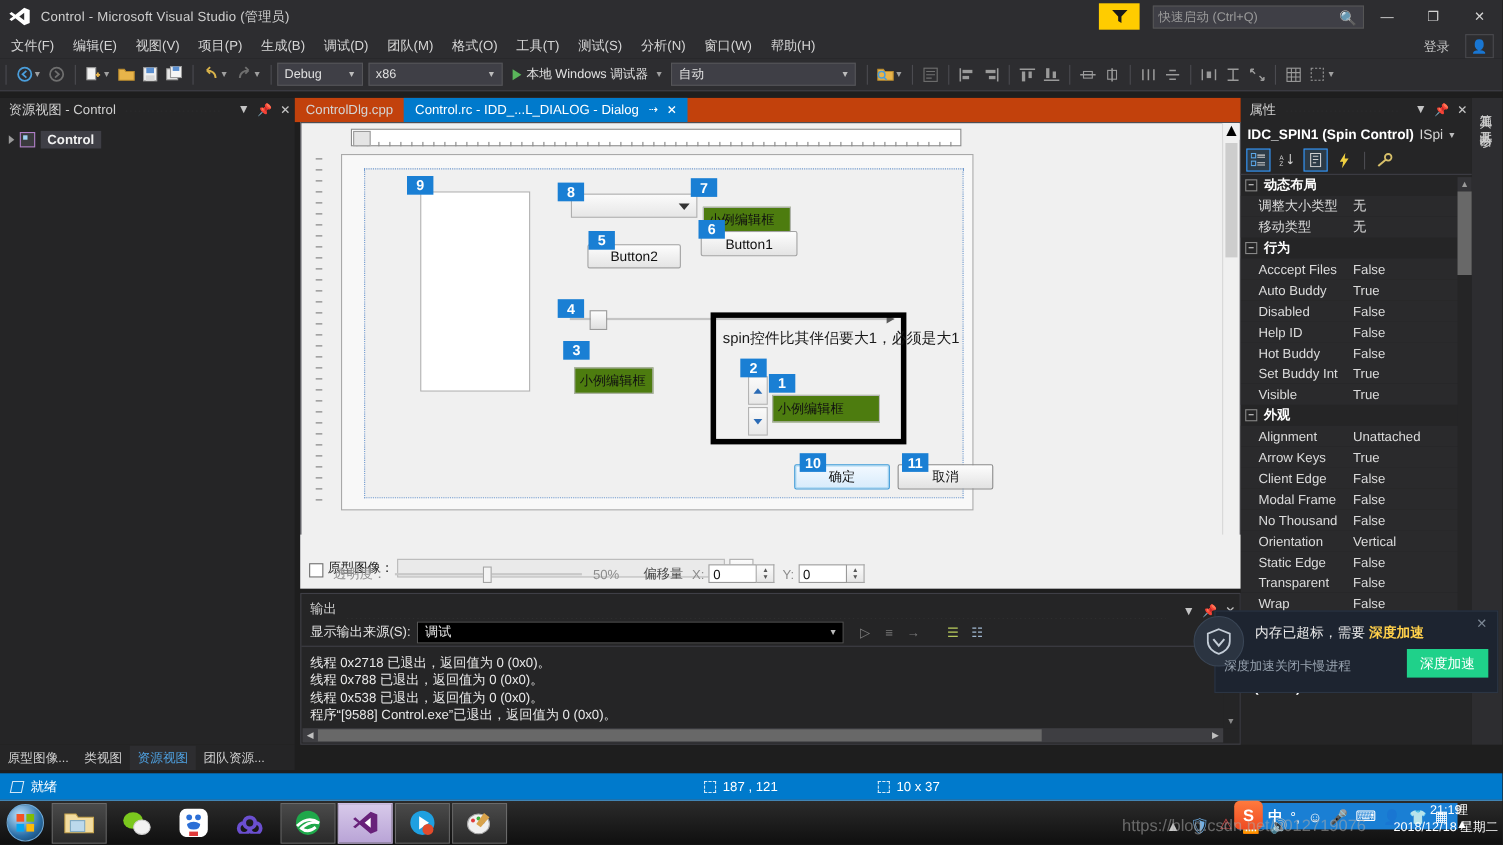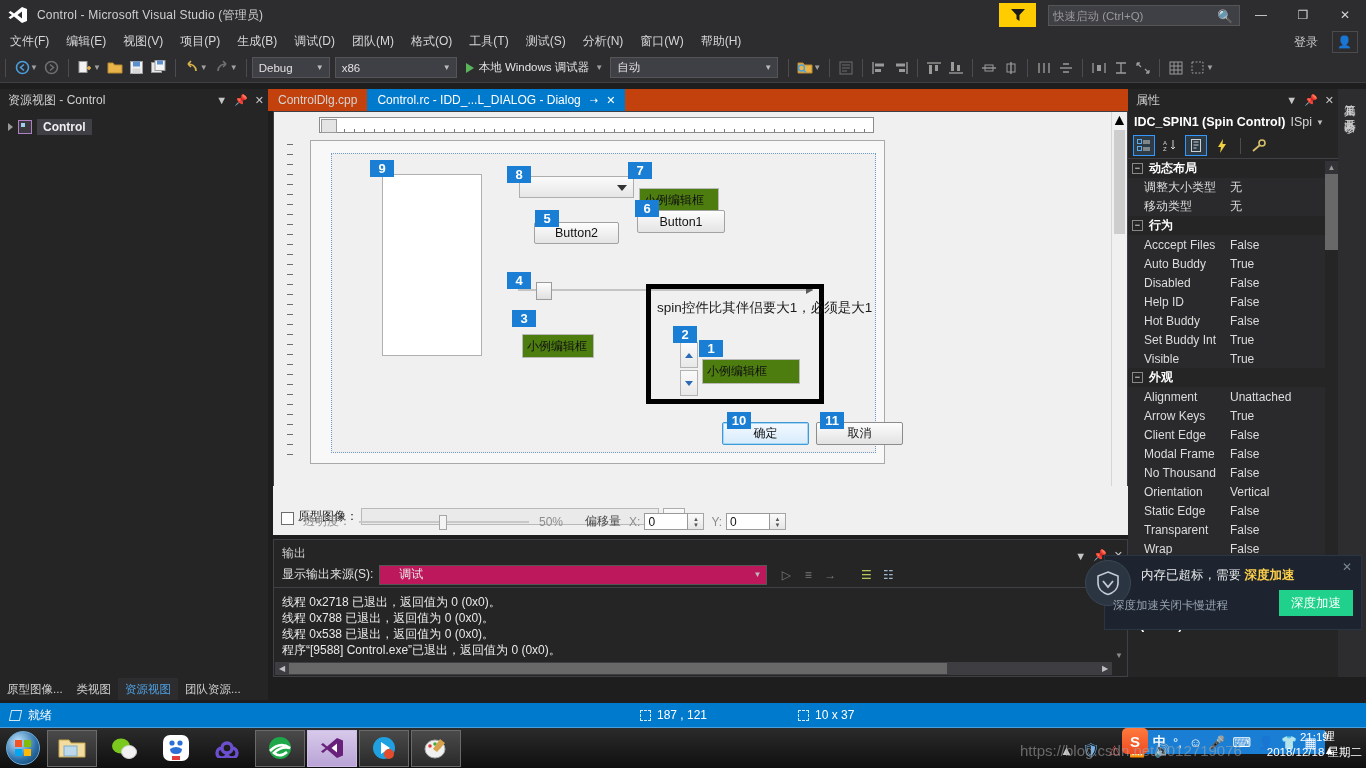--- a/index.html
+++ b/index.html
@@ -305,23 +305,23 @@
   .out-hdr {
     height: 22px; display: flex; align-items: flex-end; padding: 0 4px 0 8px;
     color: #cfcfcf; font-size: 12px;
   }
   .out-toolbar {
     height: 26px; display: flex; align-items: center; padding-left: 8px;
     border-bottom: 1px solid #3f3f46;
   }
   .out-lbl { color: #e0e0e0; font-size: 12px; margin-right: 6px; }
   .out-combo {
-    width: 388px; height: 20px; background: #be185d; border: 1px solid #555;
+    width: 388px; height: 20px; background: #000000; border: 1px solid #555;
     color: #e8e8e8; font-size: 12px; display: flex; align-items: center;
-    padding-left: 19px; position: relative;
+    padding-left: 6px; position: relative;
   }
   .out-combo .ca { position: absolute; right: 5px; font-size: 8px; color: #bdbdbd; }
   .out-ico { width: 22px; height: 20px; display:flex;align-items:center;justify-content:center; color:#7a7a7a; font-size:12px; }
   .out-text {
     padding: 6px 0 0 8px; color: #e8e8e8; font-size: 12px; line-height: 16px;
     font-family: "Liberation Sans", sans-serif;
   }
   .out-scroll-v {
     position: absolute; right: 1px; top: 48px; width: 14px; bottom: 14px; background:#252526;
   }

